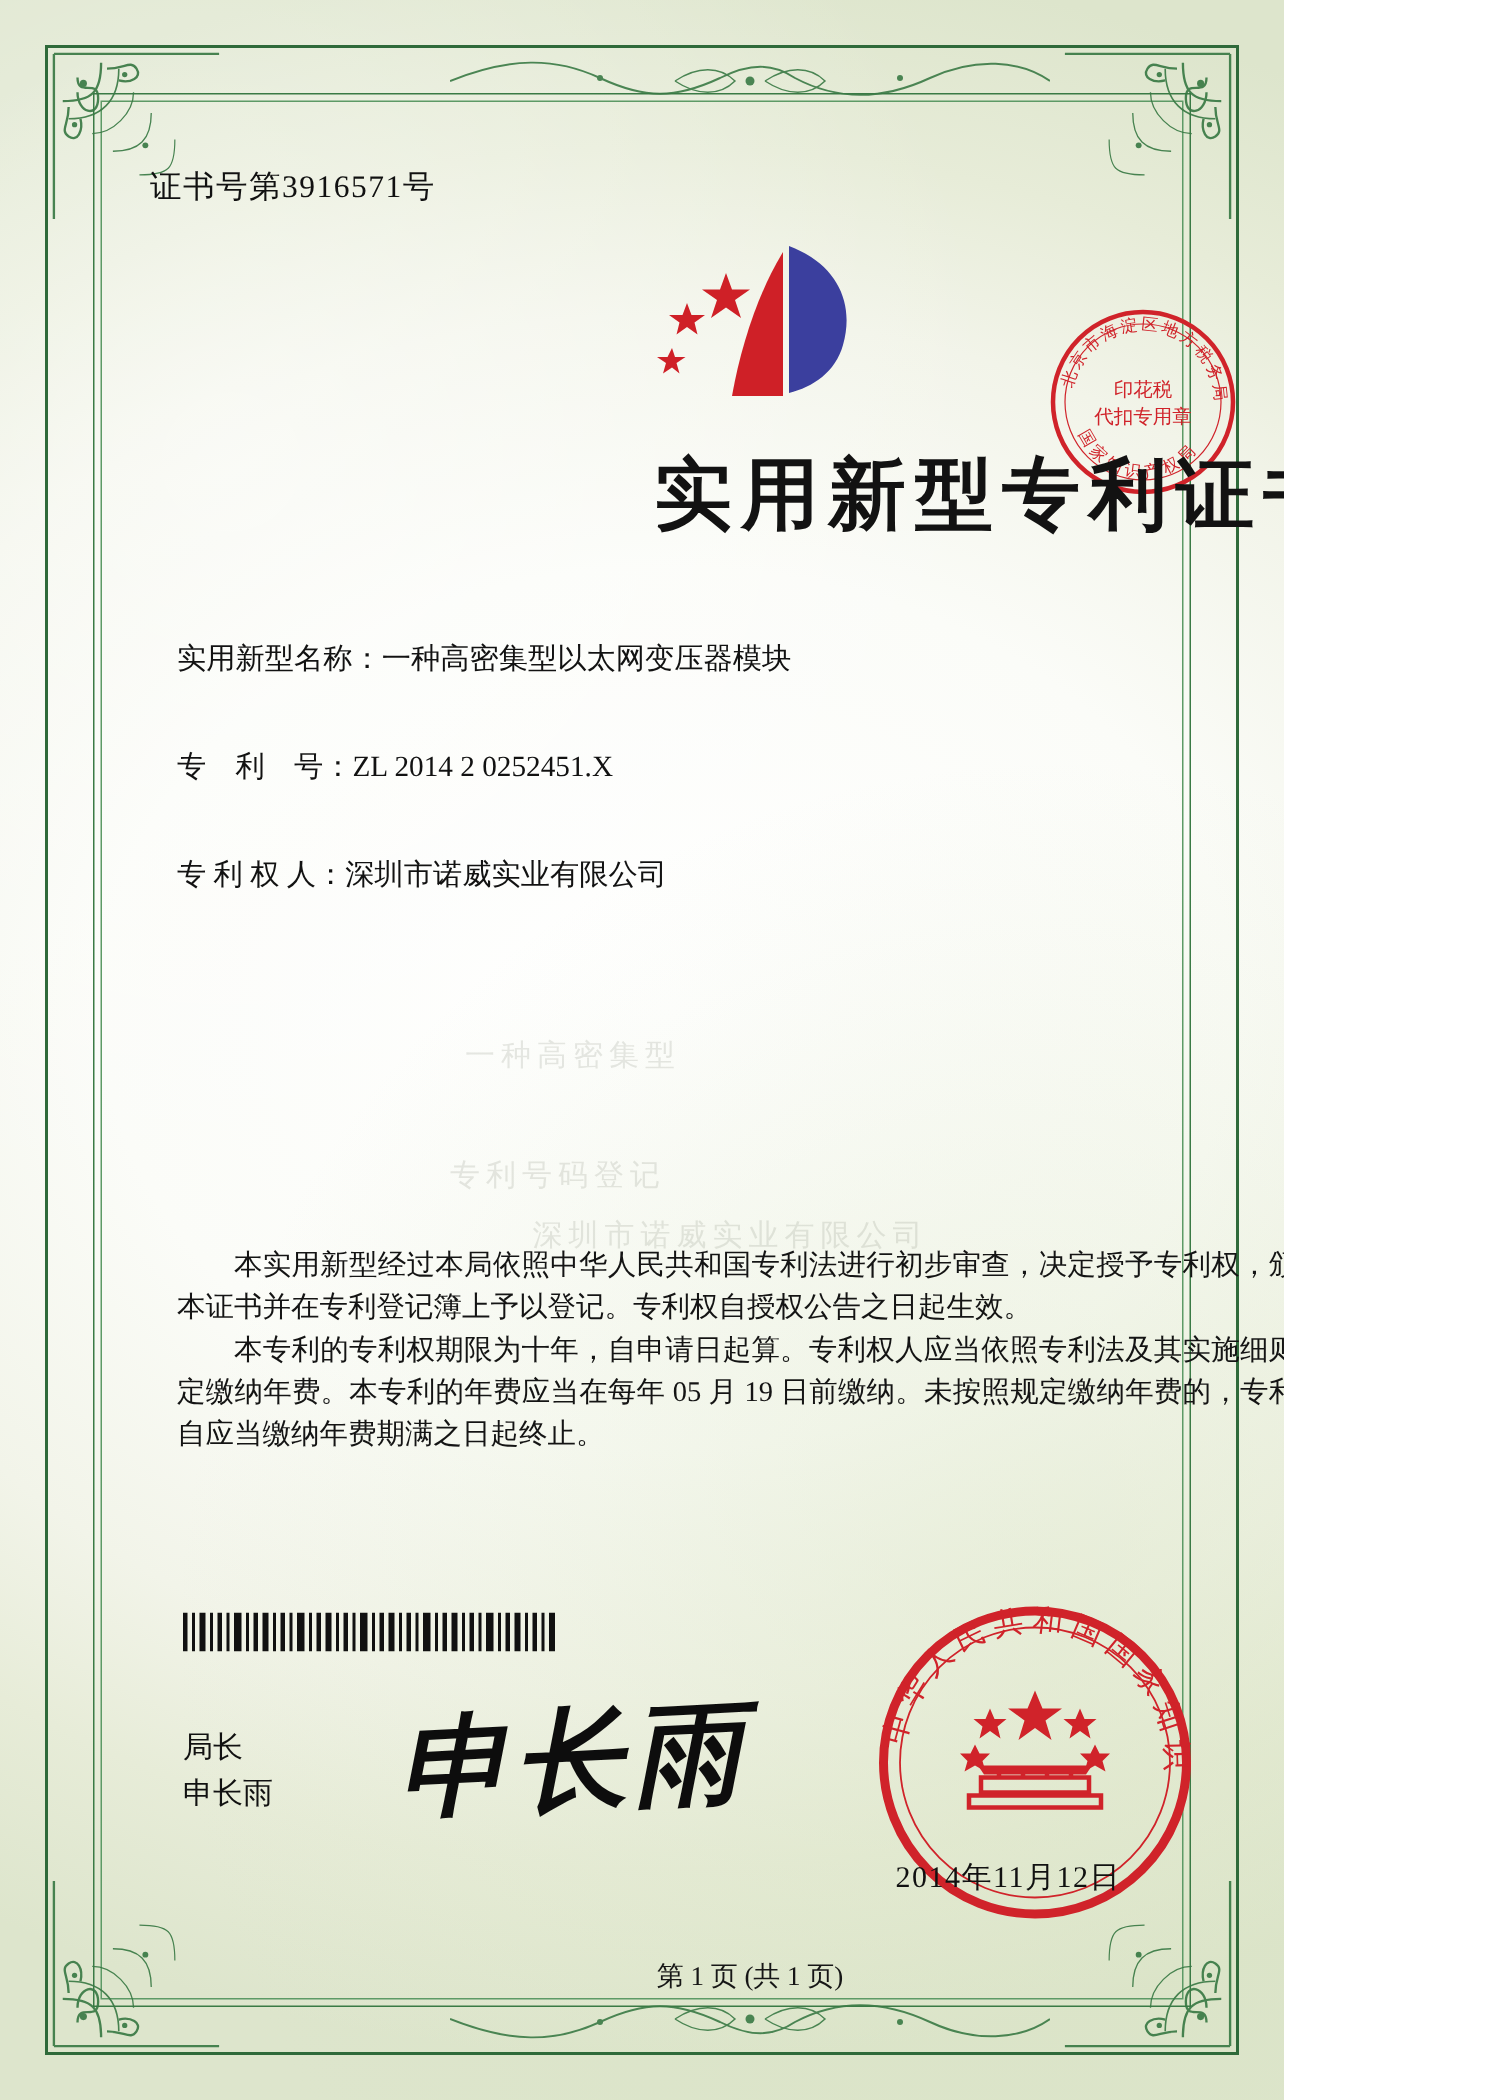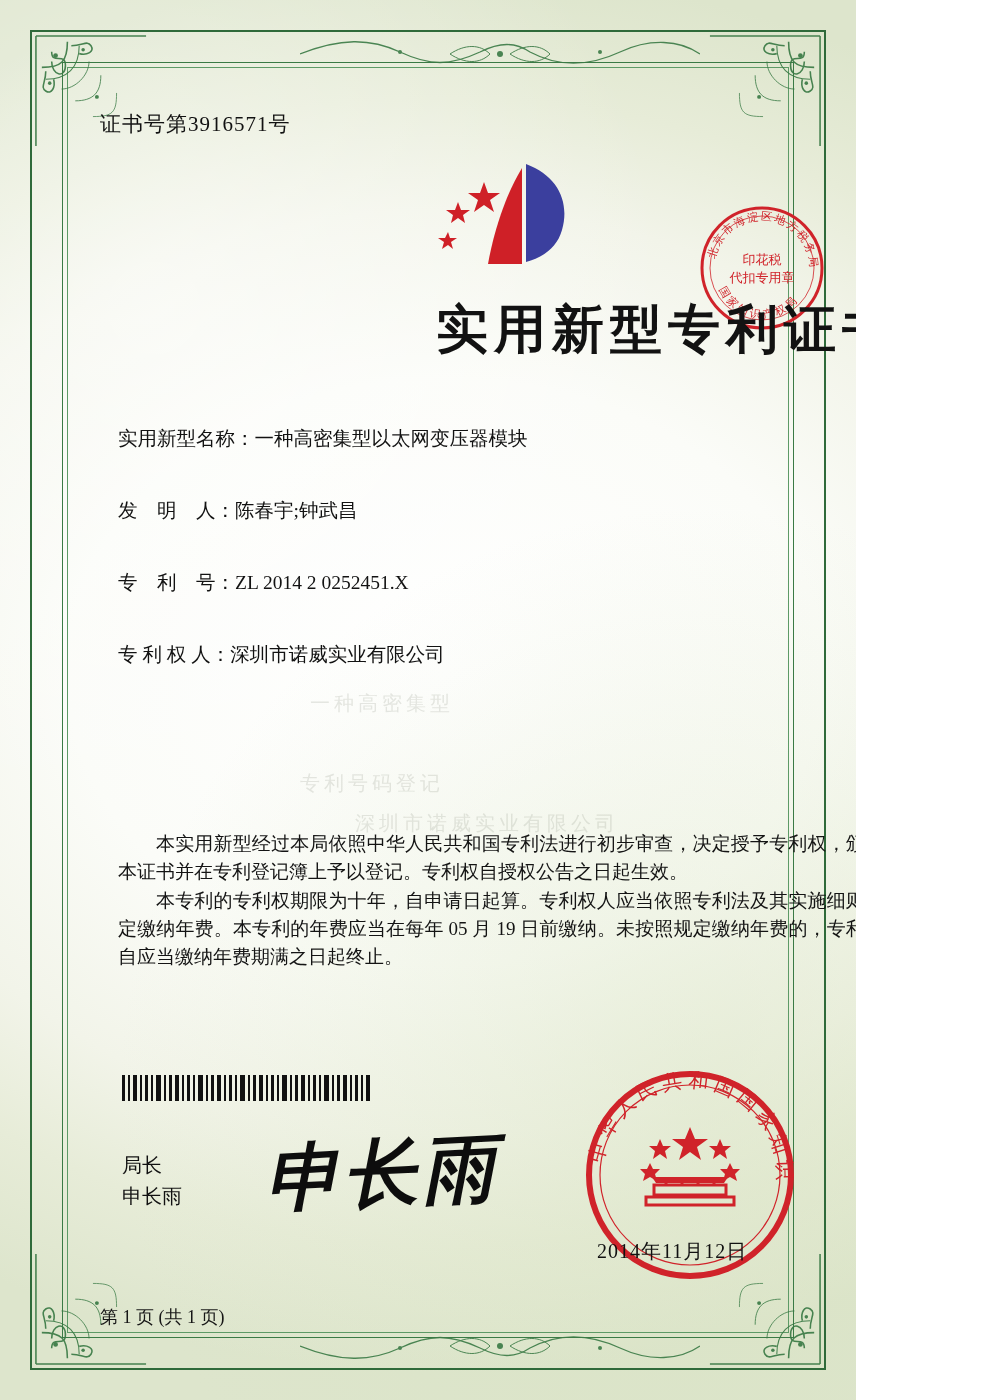--- a/index.html
+++ b/index.html
@@ -185,20 +185,21 @@
     font-size: 20px;
     color: #111;
     letter-spacing: 1px;
   }
 
   .footer {
     position: absolute;
     left: 0;
     top: 1195px;
     width: 800px;
+    text-align: center;
     font-size: 18px;
     color: #161616;
   }
 
   
   .ghost {
     position: absolute;
     color: rgba(120,130,110,0.18);
     font-size: 20px;
     letter-spacing: 4px;
@@ -362,23 +363,20 @@
         <text x="66" y="62" text-anchor="middle" font-size="13" fill="#d0232a" font-family="'Liberation Serif',serif">印花税</text>
         <text x="66" y="80" text-anchor="middle" font-size="13" fill="#d0232a" font-family="'Liberation Serif',serif">代扣专用章</text>
       </svg>
     </div>
 
     <div class="title">实用新型专利证书</div>
 
     <div class="fields">
       <div class="field">
         <span class="lbl">实用新型名称：</span><span class="val">一种高密集型以太网变压器模块</span>
-      </div>
-      <div class="field">
-        <span class="lbl">发　明　人：</span><span class="val">陈春宇;钟武昌</span>
       </div>
       <div class="field">
         <span class="lbl">专　利　号：</span><span class="val">ZL 2014 2 0252451.X</span>
       </div>
       <div class="field">
         <span class="lbl">专 利 权 人：</span><span class="val">深圳市诺威实业有限公司</span>
       </div>
     </div>
 
     <div class="ghost ghost1">一种高密集型</div>

